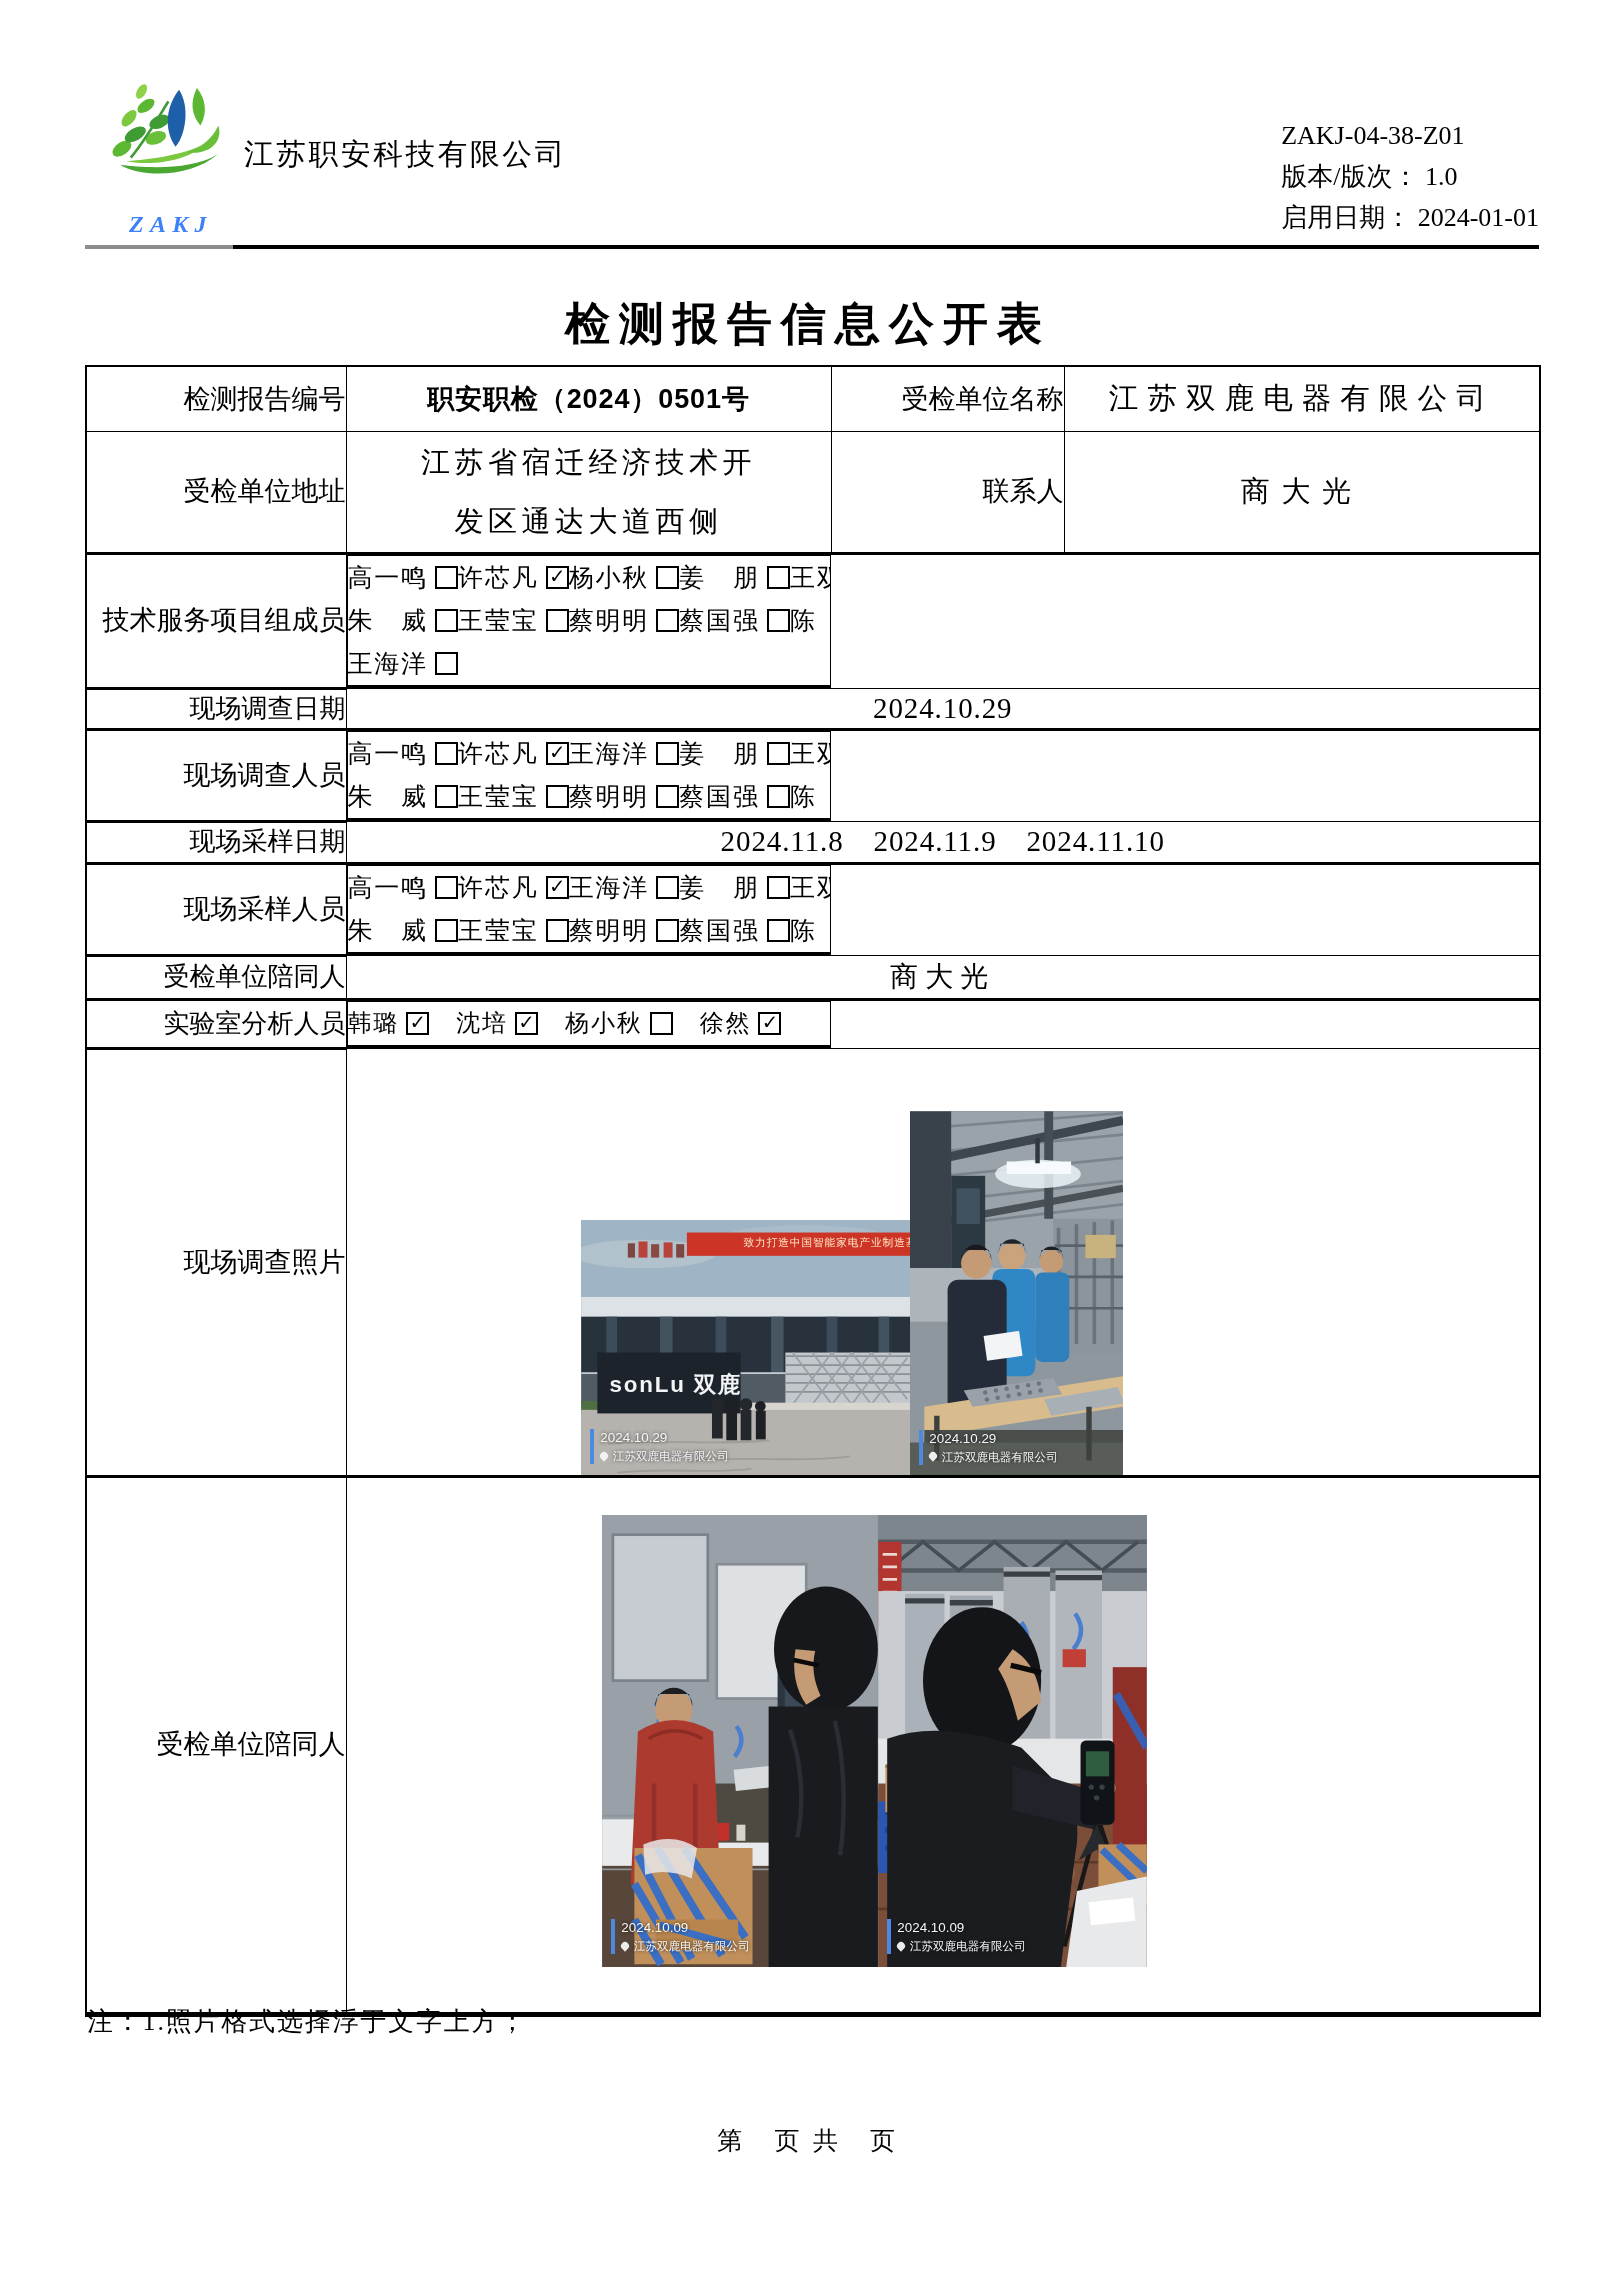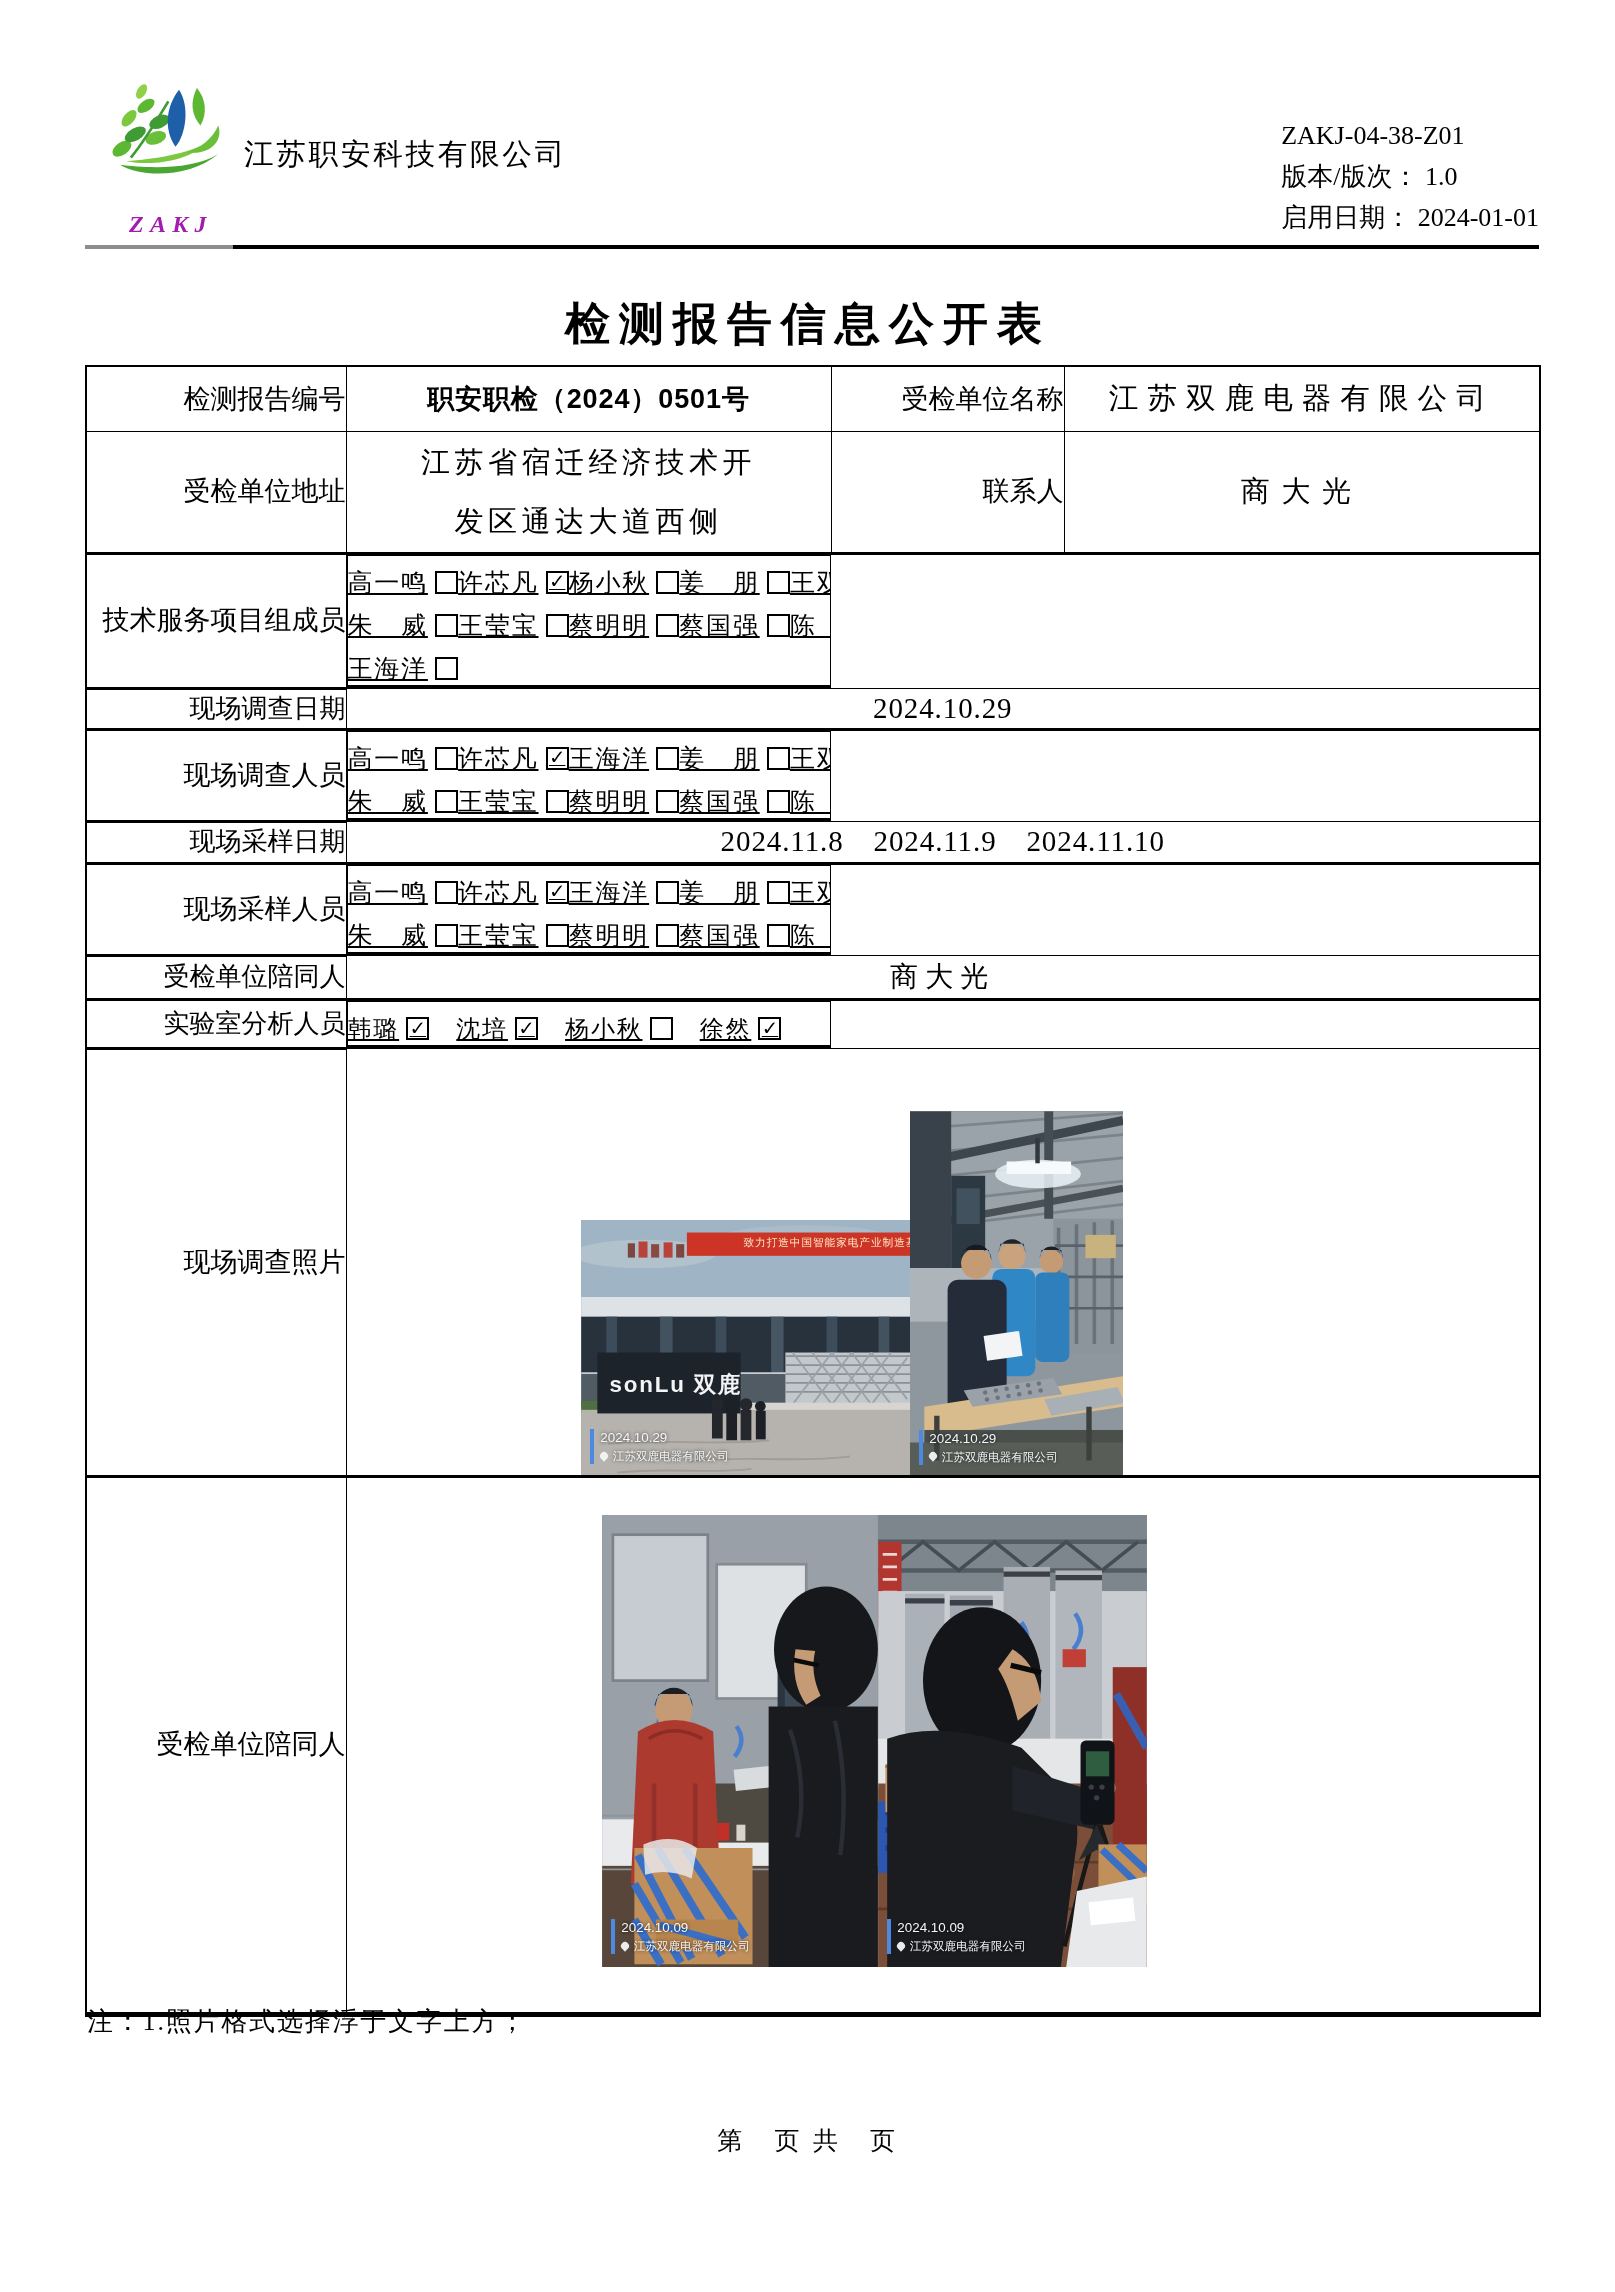--- a/index.html
+++ b/index.html
@@ -2,21 +2,21 @@
 <html style="font-size:14.3px"><head>
 <meta charset="utf-8">
 <style>
   html,body{margin:0;padding:0;background:#e8e8e8;}
   .page{position:relative;width:1616px;height:2293px;margin:0 auto;background:#ffffff;
         font-family:"Liberation Serif","DejaVu Serif",serif;color:#000;overflow:hidden;}
   
   .logo{position:absolute;left:104px;top:79px;width:134px;height:100px;}
   .logo-text{position:absolute;left:104px;top:211px;width:134px;text-align:center;
              font-family:"Liberation Serif","DejaVu Serif",serif;font-style:italic;font-weight:bold;
-             font-size:24px;letter-spacing:6.3px;color:#a21caf;}
+             font-size:24px;letter-spacing:6.3px;color:#3b82f6;}
   .company-name{position:absolute;left:244px;top:134px;font-size:29.6px;letter-spacing:2.7px;}
   .doc-meta{position:absolute;right:77px;top:115px;text-align:left;line-height:41px;font-size:26px;}
   .header-rule{position:absolute;left:85px;top:245px;width:1454px;height:3.6px;background:#000;}
   .header-rule-gray{position:absolute;left:85px;top:245px;width:148px;height:3.6px;background:#8d8d8d;}
   
   .doc-title{position:absolute;left:0;top:294px;width:100%;text-align:center;
              font-family:"Liberation Sans","DejaVu Sans",sans-serif;font-weight:bold;
              font-size:45px;letter-spacing:9px;}
   
   table.main{position:absolute;left:85px;top:365px;width:1454px;border-collapse:collapse;table-layout:fixed;}
@@ -27,21 +27,21 @@
   td.lbl{font-family:"Liberation Sans","DejaVu Sans",sans-serif;font-weight:normal;
          font-size:27px;text-align:right;padding:0 21.5px;line-height:1.35;}
   td.val{font-size:29px;text-align:center;}
   .big-val{font-size:29.6px;letter-spacing:9px;}
   .bold-val{font-family:"Liberation Sans","DejaVu Sans",sans-serif;font-weight:bold;font-size:27px;letter-spacing:0.9px;}
   .addr{display:inline-block;max-width:351px;font-size:29px;letter-spacing:4.5px;line-height:59px;}
   .wide-ls{letter-spacing:11.6px;}
   .date-val{font-size:26px;letter-spacing:0.9px;}
   
   .staff-cell{display:flex;flex-direction:column;justify-content:center;padding-left:18px;}
-  .staff-line{display:flex;align-items:flex-end;height:43px;text-decoration:underline;}
+  .staff-line{display:flex;align-items:center;height:43px;}
   .staff-item{display:flex;align-items:center;width:196px;}
   .staff-nm{font-size:25px;letter-spacing:1.8px;white-space:pre;}
   .cb{width:23px;height:23px;border:2.7px solid #000;box-sizing:border-box;margin-left:7.2px;
       display:inline-flex;align-items:center;justify-content:center;
       font-family:"DejaVu Sans",sans-serif;font-size:19.7px;font-weight:bold;line-height:1;flex:none;}
   .lab-cell .staff-item{width:auto;margin-right:27px;}
   .lab-cell .staff-nm{font-size:24px;}
   
   td.photo-td{position:relative;}
   .photo{position:absolute;overflow:hidden;background:#888;}

